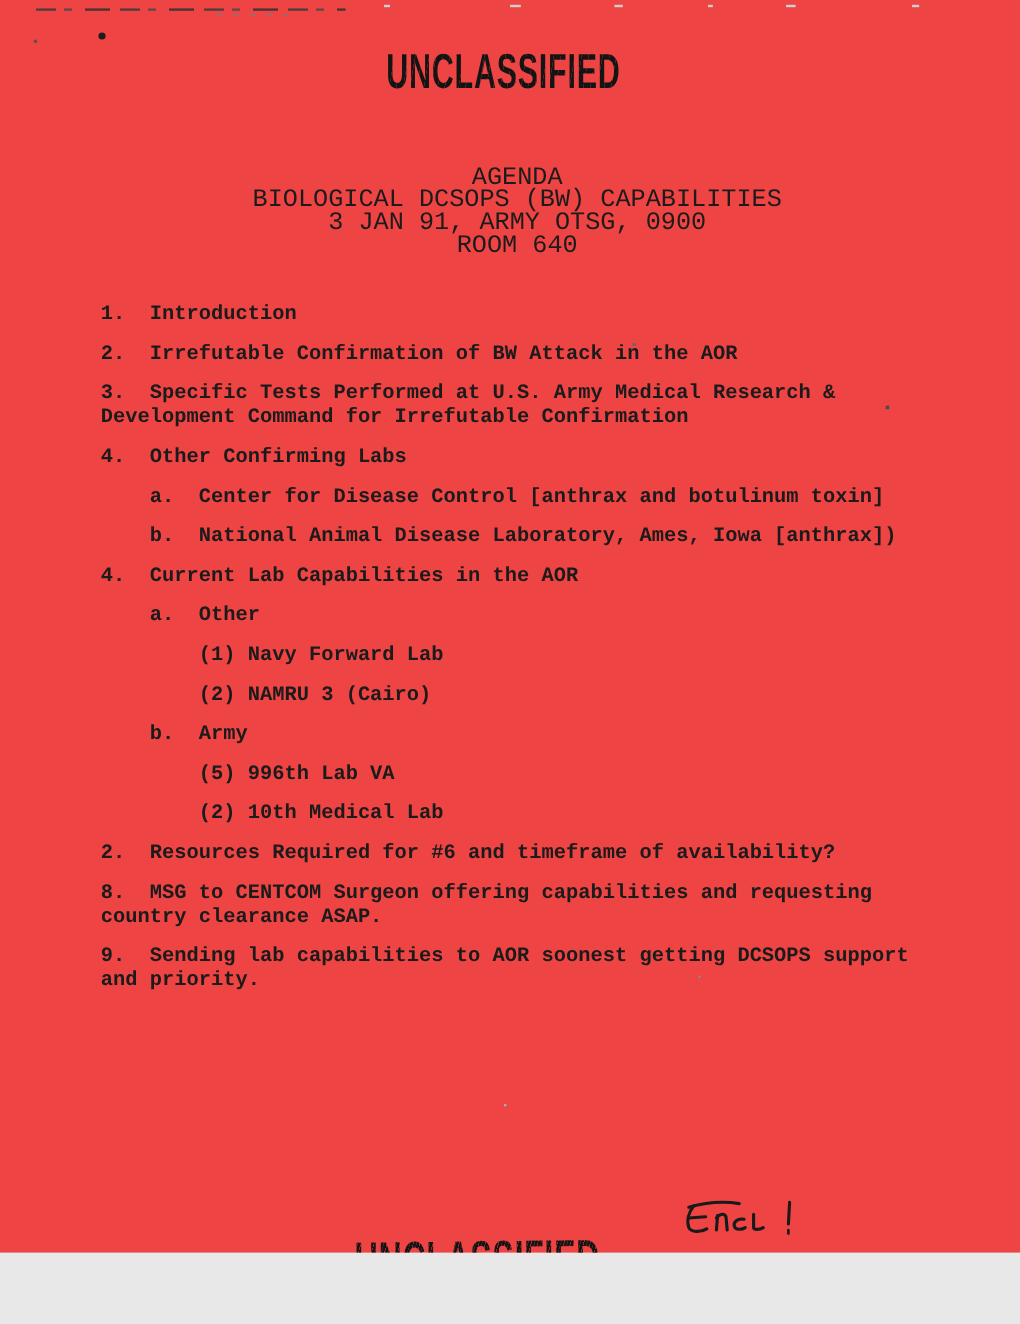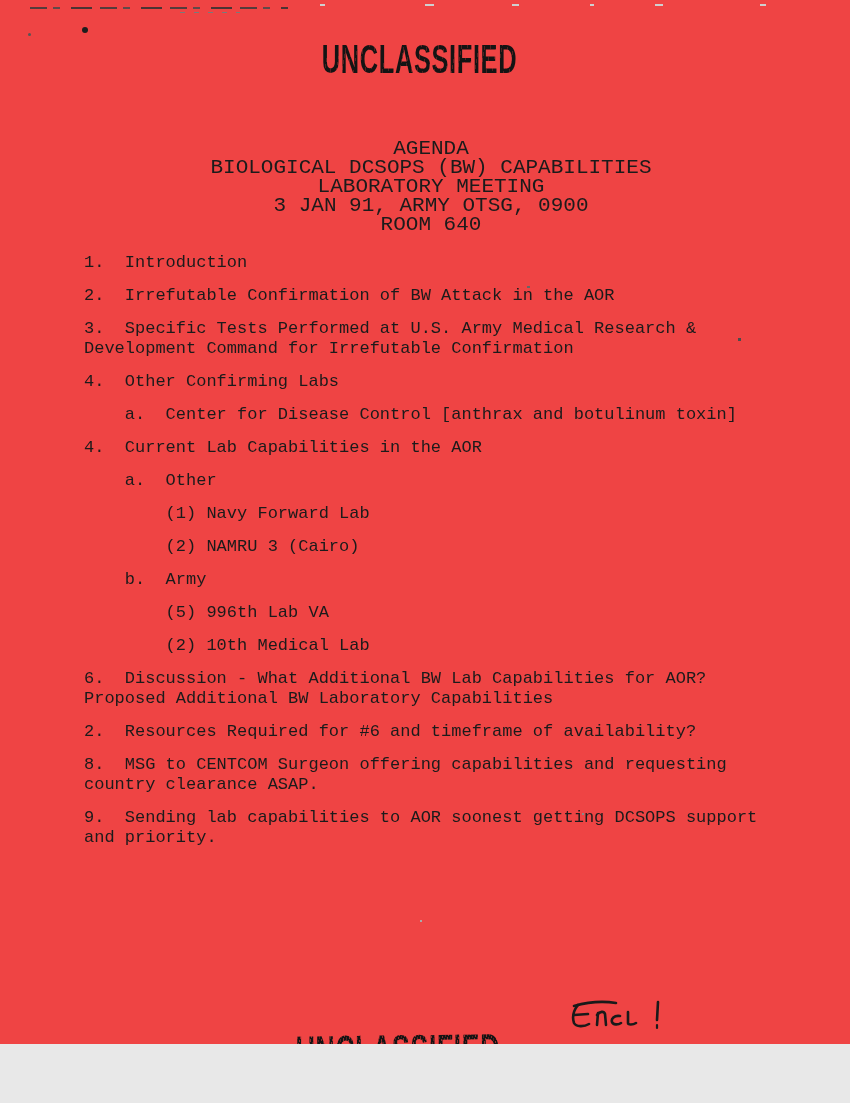--- a/index.html
+++ b/index.html
@@ -67,21 +67,21 @@
 
   
   .doc-body {
     position: absolute;
     top: 253px;
     left: 84px;
     width: 700px;
   }
   .para {
     font-size: 17px;
-    font-weight: 400;
+    font-weight: 700;
     line-height: 20px;
     margin: 0 0 13px 0;
     white-space: pre;
   }
 
   
   .handwritten-note {
     position: absolute;
     left: 566px;
     top: 994px;
@@ -154,41 +154,39 @@
   <div class="artifact botfaint bf-2"></div>
   <div class="artifact botfaint bf-3"></div>
 
   <div class="stamp-wrap stamp-top-wrap">
     <span class="stamp stamp-top">UNCLASSIFIED</span>
   </div>
 
   <div class="doc-header">
       <div class="header-line">AGENDA</div>
       <div class="header-line">BIOLOGICAL DCSOPS (BW) CAPABILITIES</div>
-      <div class="header-line">LABORATORY MEETING</div>
       <div class="header-line">3 JAN 91, ARMY OTSG, 0900</div>
       <div class="header-line">ROOM 640</div>
     </div>
 
   <div class="doc-body">
       <div class="para">1.  Introduction</div>
       <div class="para">2.  Irrefutable Confirmation of BW Attack in the AOR</div>
       <div class="para">3.  Specific Tests Performed at U.S. Army Medical Research &amp;
 Development Command for Irrefutable Confirmation</div>
       <div class="para">4.  Other Confirming Labs</div>
       <div class="para">    a.  Center for Disease Control [anthrax and botulinum toxin]</div>
+      <div class="para">    b.  National Animal Disease Laboratory, Ames, Iowa [anthrax])</div>
       <div class="para">4.  Current Lab Capabilities in the AOR</div>
       <div class="para">    a.  Other</div>
       <div class="para">        (1) Navy Forward Lab</div>
       <div class="para">        (2) NAMRU 3 (Cairo)</div>
       <div class="para">    b.  Army</div>
       <div class="para">        (5) 996th Lab VA</div>
       <div class="para">        (2) 10th Medical Lab</div>
-      <div class="para">6.  Discussion - What Additional BW Lab Capabilities for AOR?
-Proposed Additional BW Laboratory Capabilities</div>
       <div class="para">2.  Resources Required for #6 and timeframe of availability?</div>
       <div class="para">8.  MSG to CENTCOM Surgeon offering capabilities and requesting
 country clearance ASAP.</div>
       <div class="para">9.  Sending lab capabilities to AOR soonest getting DCSOPS support
 and priority.</div>
     </div>
 
   <div class="handwritten-note">
     <span class="sr-only">ENCL 1</span>
     <svg width="140" height="48" viewBox="0 0 140 48" fill="none" stroke="#1a1a1a" stroke-width="2.6" stroke-linecap="round" stroke-linejoin="round">

